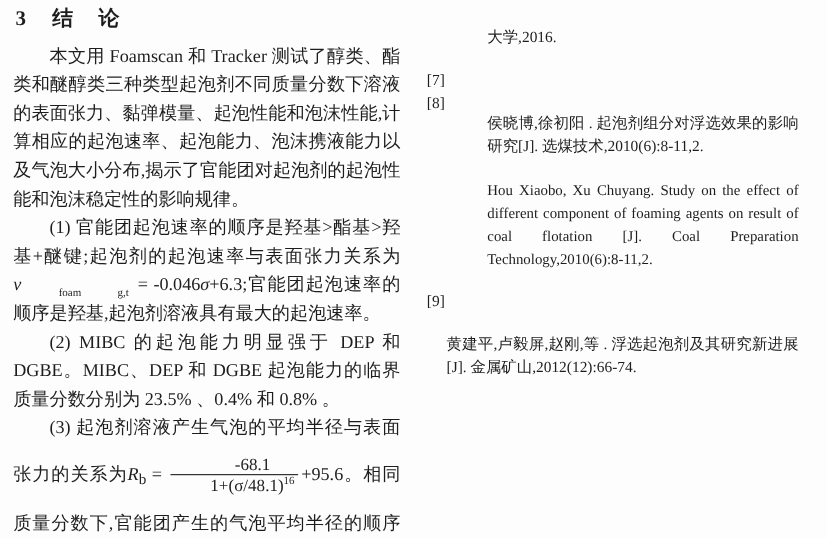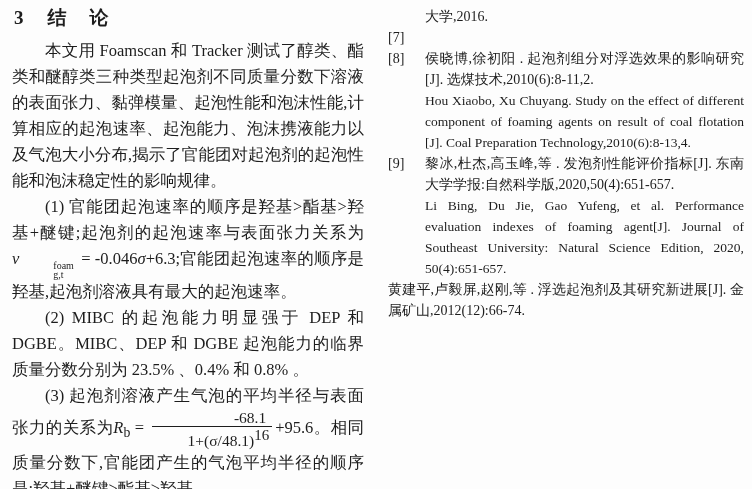--- a/index.html
+++ b/index.html
@@ -32,49 +32,49 @@
     line-height: 24px;
   }
   .heading .sec-no { margin-right: 24px; }
   .heading .sec-title { letter-spacing: 2px; }
   .para { margin: 0; text-indent: 2em; }
   
   .math { white-space: nowrap; }
   .mvar { font-style: italic; }
   .supsub {
     display: inline-flex;
-    flex-direction: column;
+    flex-direction: row;
     align-items: flex-start;
     font-size: 10px;
     line-height: 9px;
     vertical-align: -5px;
     margin: 0 3px 0 1px;
   }
   .frac {
     display: inline-block;
     vertical-align: middle;
-    text-align: right;
+    text-align: center;
     line-height: 1.12;
-    margin: 0 3px;
+    margin: 12px 3px;
     font-size: 15.5px;
   }
   .frac-num { display: block; padding: 0 6px; }
   .frac-den { display: block; border-top: 1px solid #1d1d1d; padding: 0 3px; }
-  .frac-den sup { font-size: 15px; }
+  .frac-den sup { font-size: 10px; }
   
   .col-right {
     flex: 1;
     font-size: 14px;
     line-height: 21px;
     padding-top: 0px;
   }
   .ref { display: flex; margin: 0; }
   .ref-label { flex: 0 0 37px; }
   .ref-body { flex: 1; min-width: 0; }
-  .ref-cn, .ref-en { margin: 0; text-align: justify; }
+  .ref-cn, .ref-en { margin: 18px; text-align: justify; }
   .ref-en { font-size: 13.5px; }
   .ref-en.cont { text-align-last: justify; }
 </style>
 </head>
 <body>
 
 <div class="page">
 
   <div class="col-left">
     <h2 class="heading"><span class="sec-no">3</span><span class="sec-title">结　论</span></h2>
@@ -103,30 +103,26 @@
     <div class="ref">
       <span class="ref-label">[7]</span>
       <div class="ref-body">
       </div>
     </div>
 
     <div class="ref">
       <span class="ref-label">[8]</span>
       <div class="ref-body">
         <p class="ref-cn">侯晓博,徐初阳 . 起泡剂组分对浮选效果的影响研究[J]. 选煤技术,2010(6):8-11,2.</p>
-        <p class="ref-en">Hou Xiaobo, Xu Chuyang. Study on the effect of different component of foaming agents on result of coal flotation [J]. Coal Preparation Technology,2010(6):8-13,4.</p>
+        <p class="ref-en">Hou Xiaobo, Xu Chuyang. Study on the effect of different component of foaming agents on result of coal flotation [J]. Coal Preparation Technology,2010(6):8-11,2.</p>
       </div>
     </div>
 
     <div class="ref">
       <span class="ref-label">[9]</span>
-      <div class="ref-body">
-        <p class="ref-cn">黎冰,杜杰,高玉峰,等 . 发泡剂性能评价指标[J]. 东南大学学报:自然科学版,2020,50(4):651-657.</p>
-        <p class="ref-en">Li Bing, Du Jie, Gao Yufeng, et al. Performance evaluation indexes of foaming agent[J]. Journal of Southeast University: Natural Science Edition, 2020, 50(4):651-657.</p>
-      </div>
     </div>
 
     <div class="ref">
       <div class="ref-body">
         <p class="ref-cn">黄建平,卢毅屏,赵刚,等 . 浮选起泡剂及其研究新进展[J]. 金属矿山,2012(12):66-74.</p>
       </div>
     </div>
 
   </div>
 </div>

